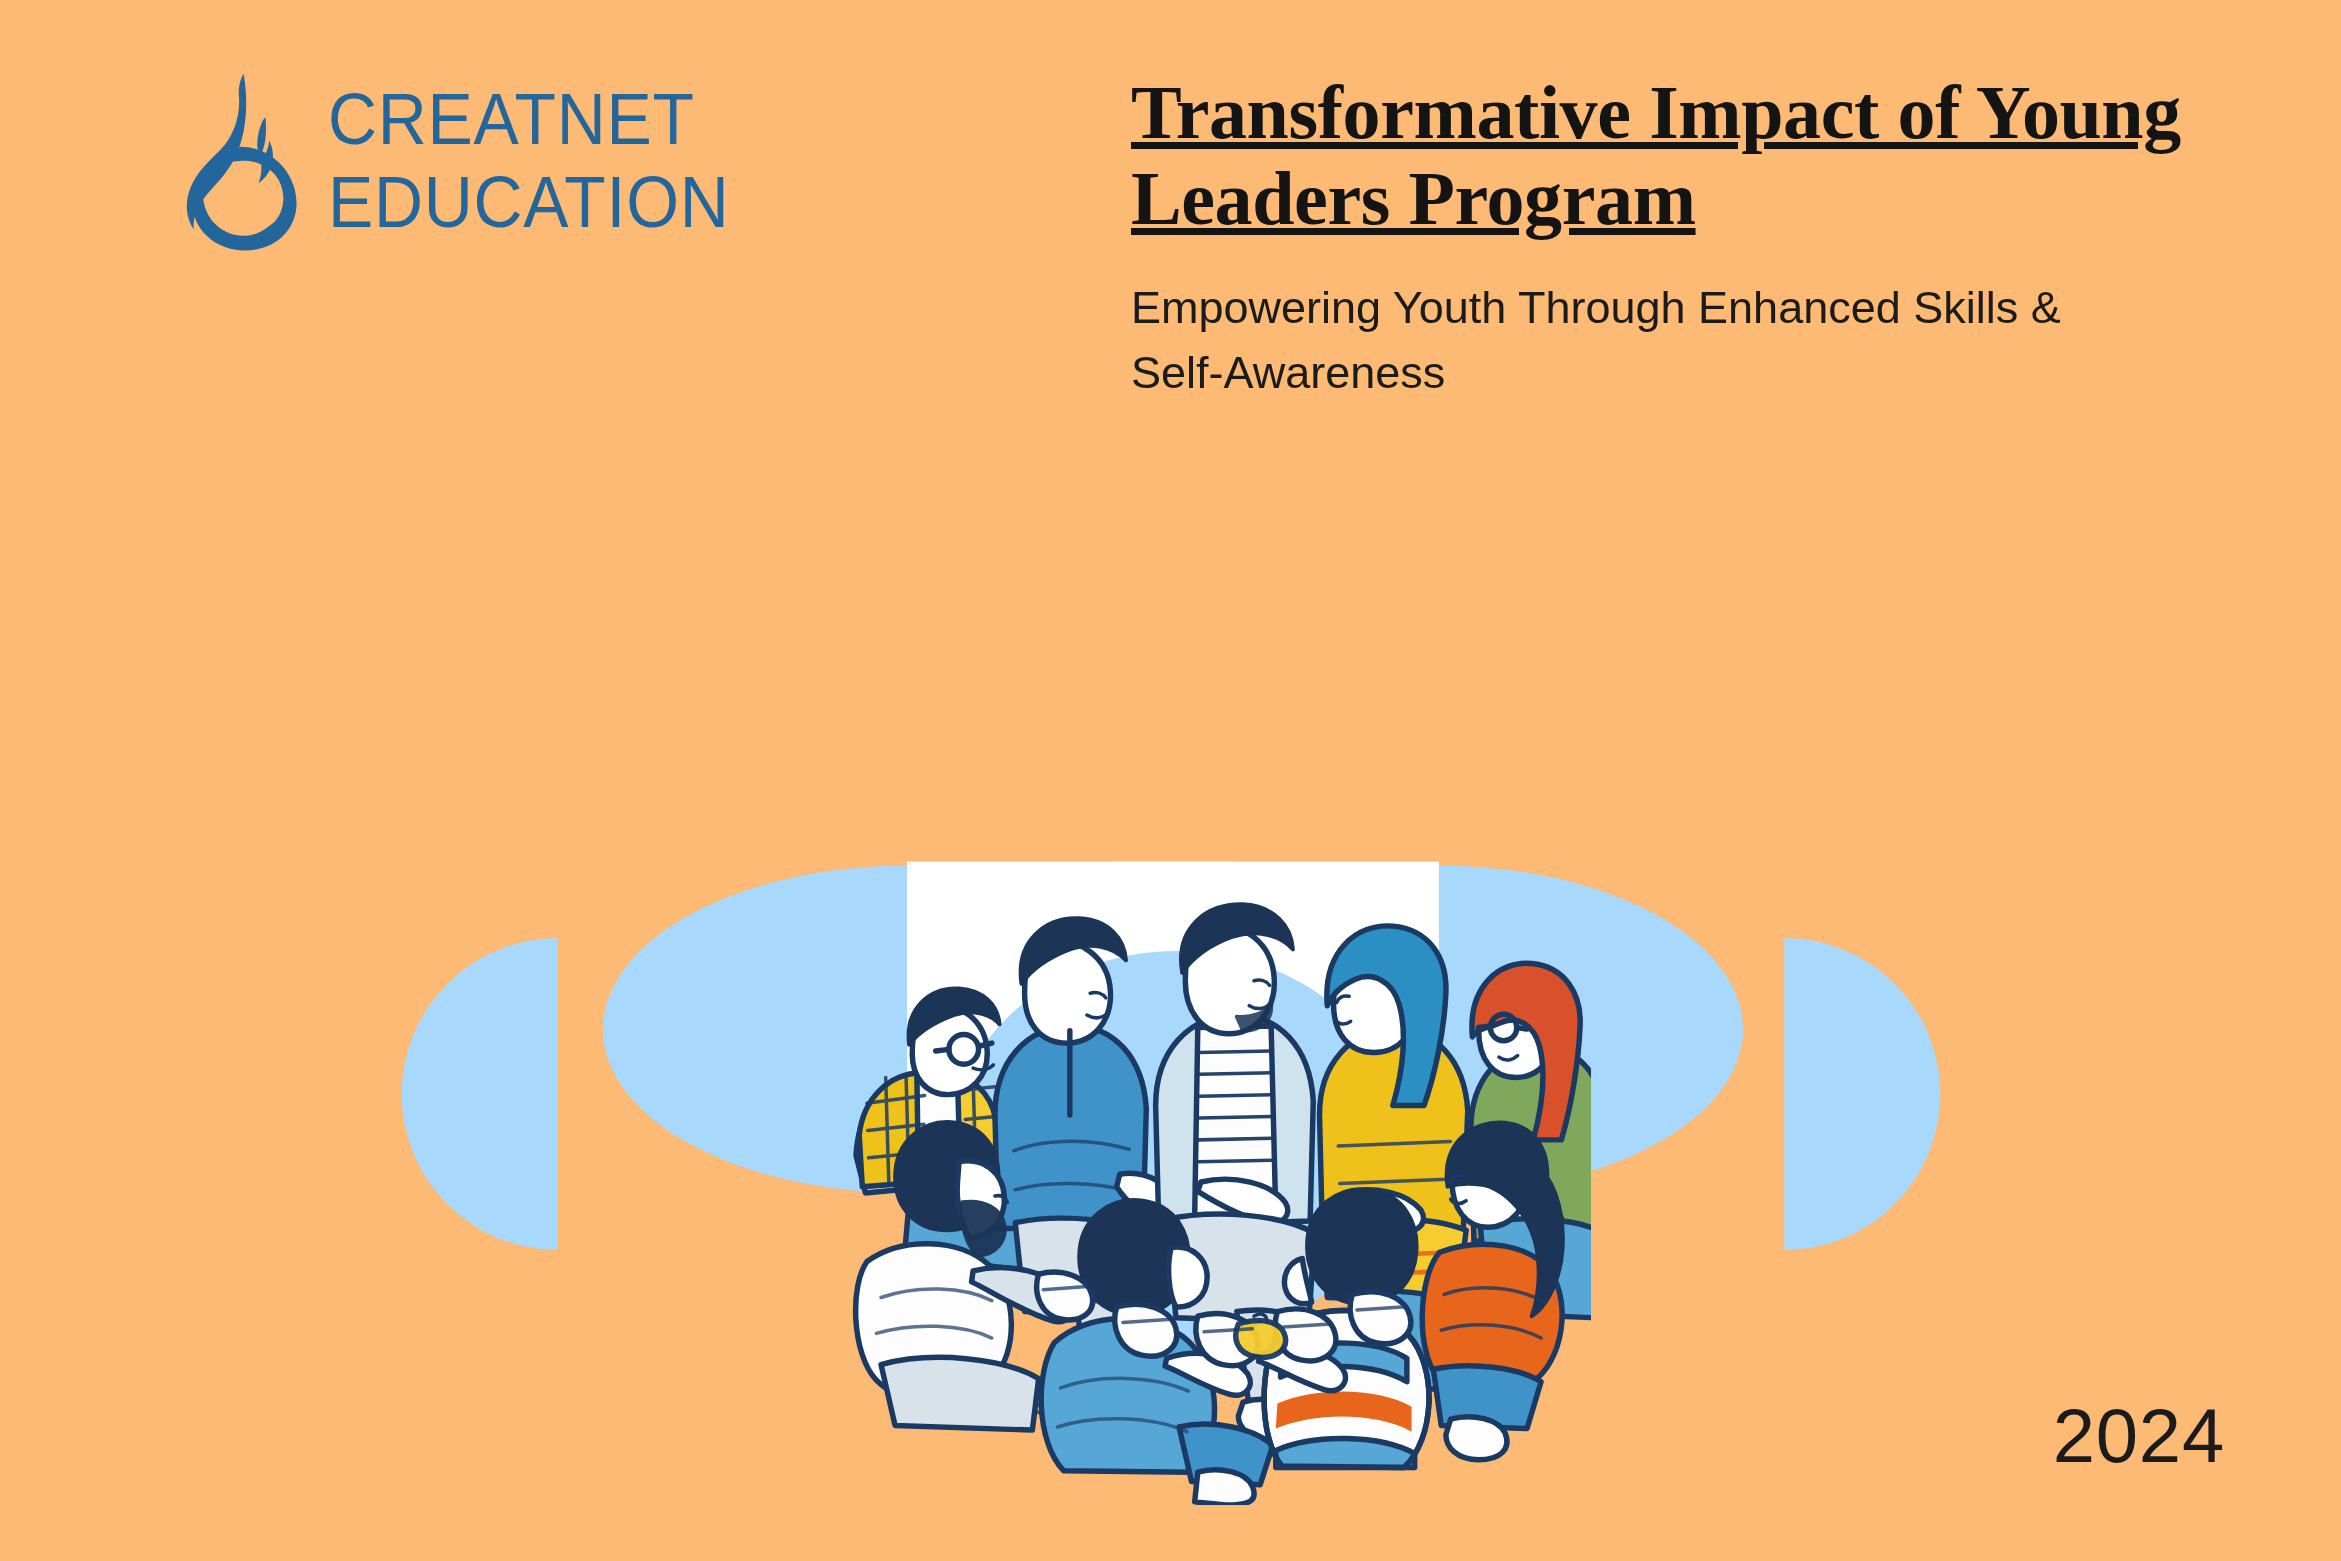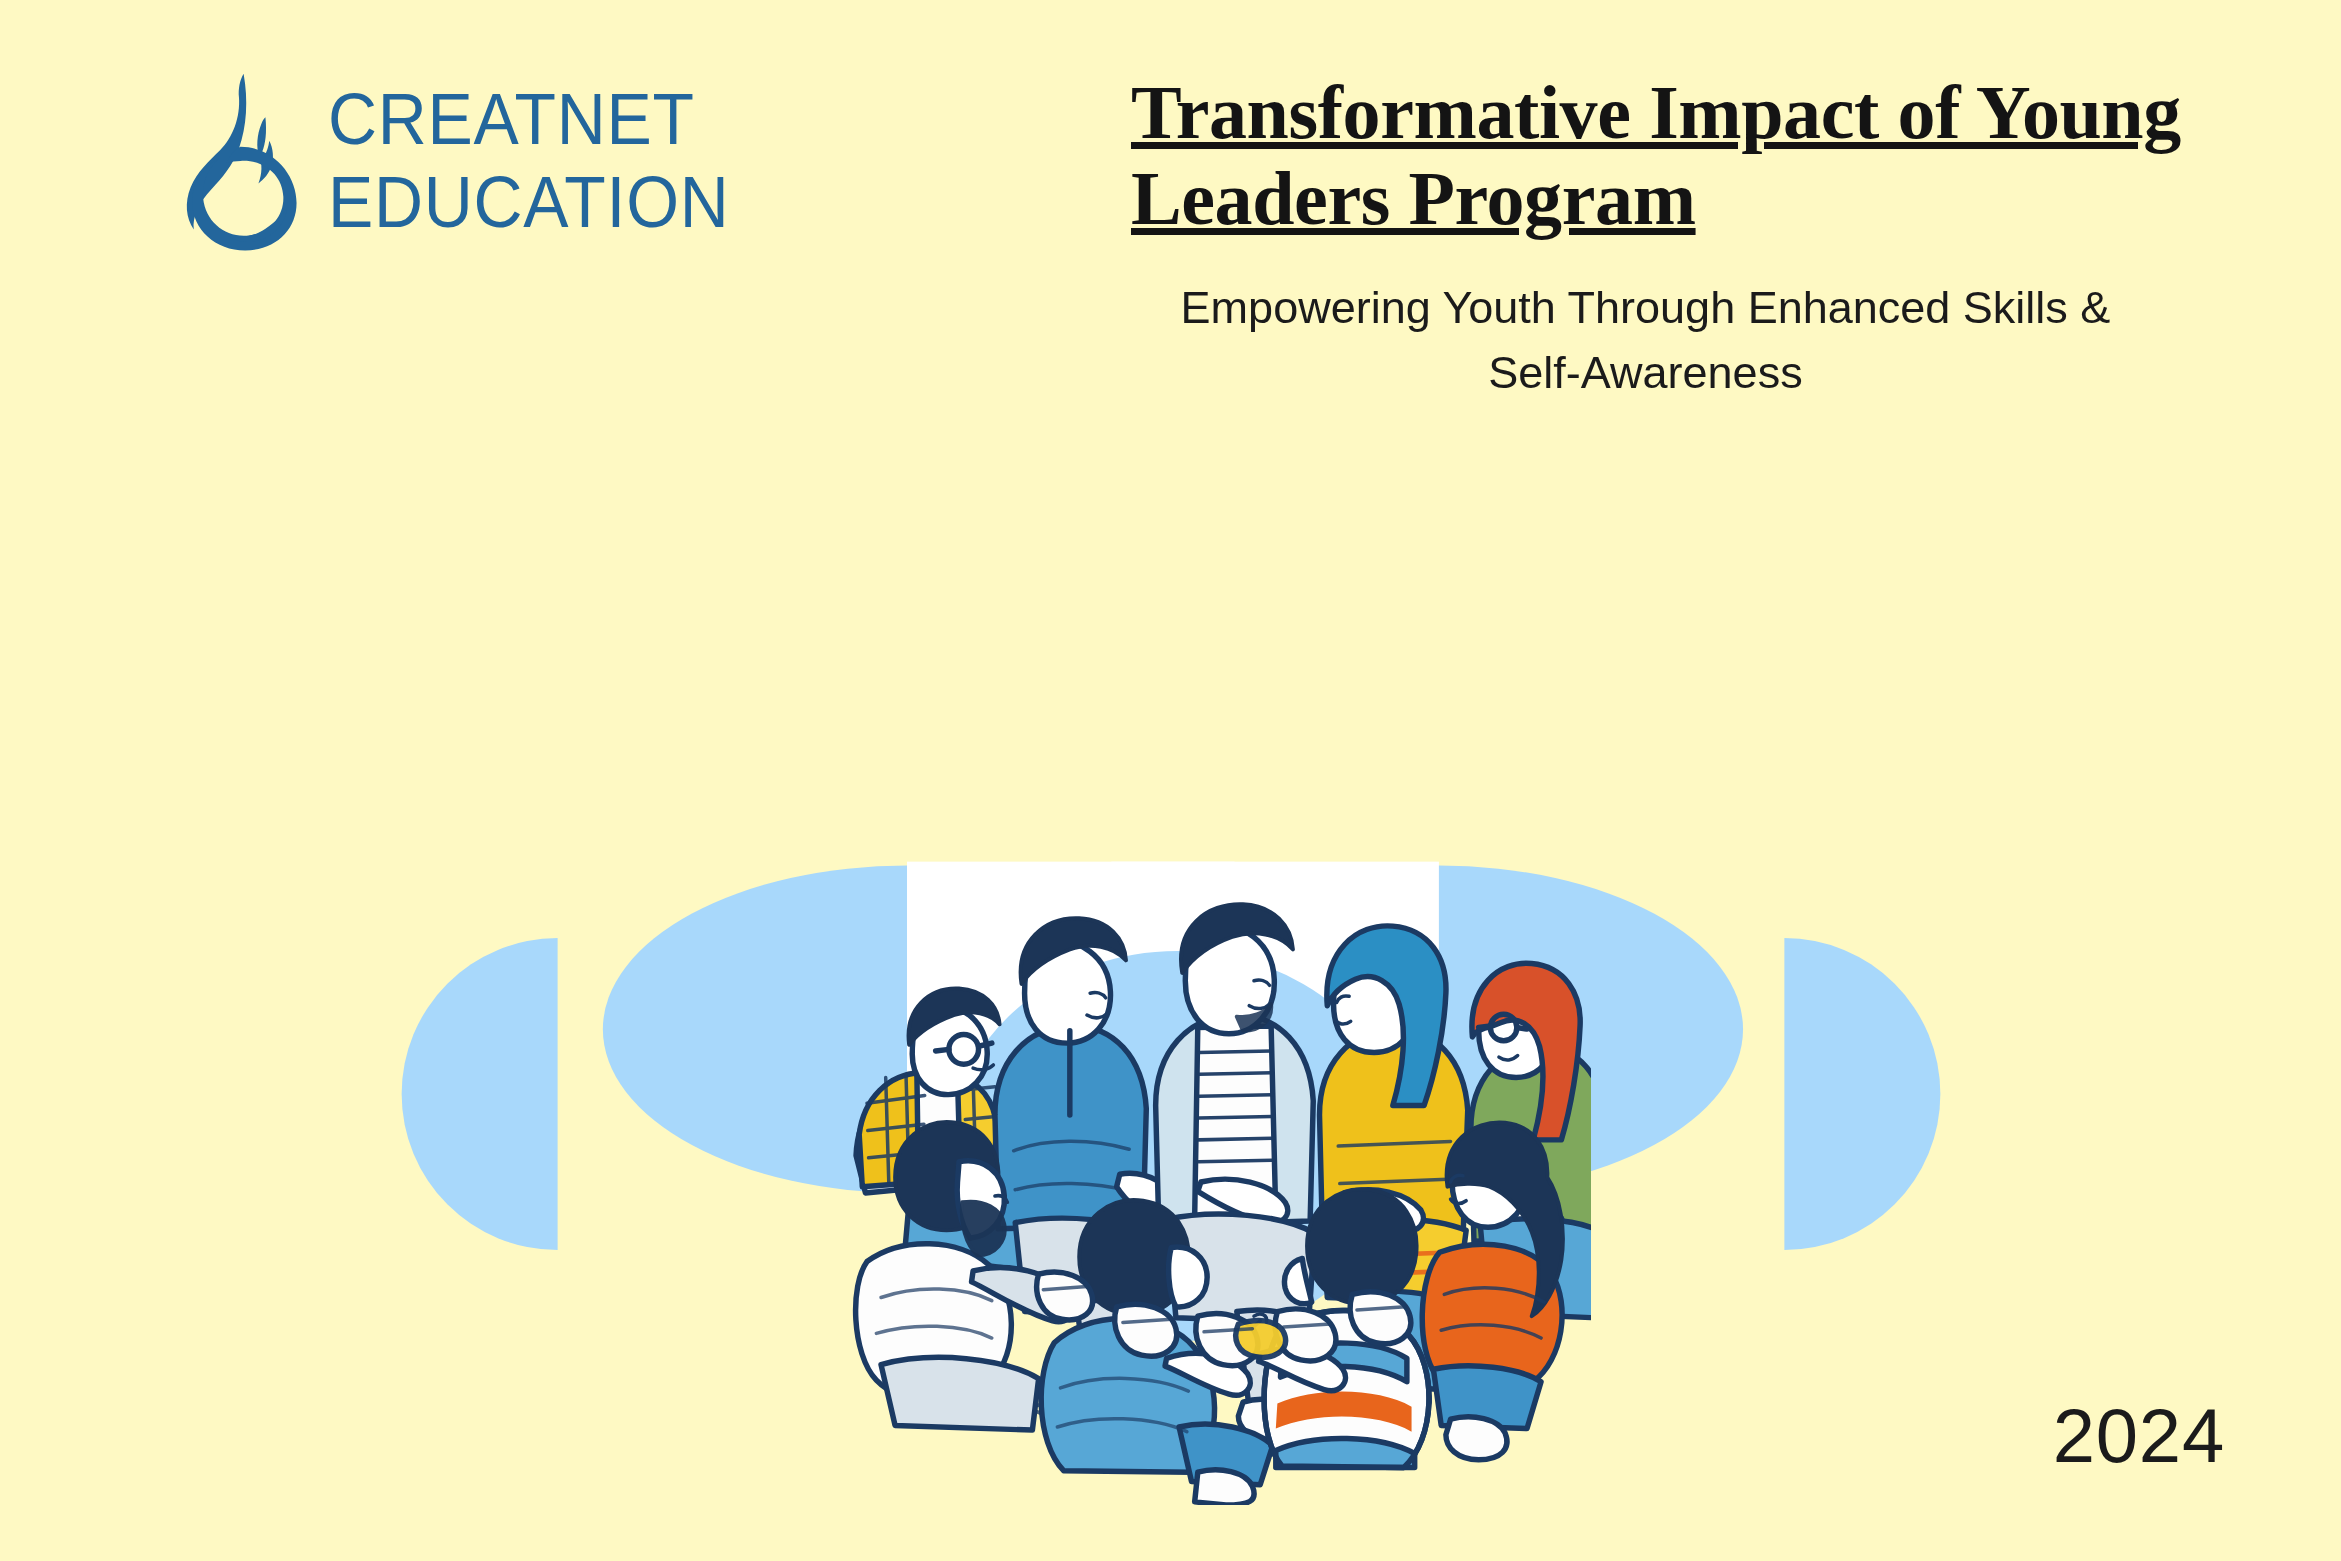--- a/index.html
+++ b/index.html
@@ -2,21 +2,21 @@
 <html style="font-size:12.5px"><head>
 <meta charset="utf-8">
 <style>
   * { margin:0; padding:0; box-sizing:border-box; }
   html, body {
     width:2342px; height:1561px;
     background:#ffffff;
     font-family:"Liberation Sans", sans-serif;
     overflow:hidden;
   }
-  .page { position:relative; width:2342px; height:1561px; background:#fef9c3; }
+  .page { position:relative; width:2342px; height:1561px; background:#fdba74; }
 
   
   .header { position:absolute; left:0; top:0; width:2342px; height:484px; }
 
   .brand-lockup {
     position:absolute; left:181px; top:69px;
     display:flex; align-items:center; gap:28px;
   }
   .brand-mark { width:119px; height:183px; flex:0 0 auto; display:block; }
   .brand-words { display:flex; flex-direction:column; line-height:0.93; }
@@ -43,21 +43,20 @@
     text-decoration:underline;
   }
   .doc-subtitle {
     margin-top:33px;
     font-family:"Liberation Sans", sans-serif;
     font-weight:400;
     font-size:45px;
     line-height:1.45;
     color:#1b1b1b;
     max-width:1029px;
-    text-align:center;
   }
 
   
   .hero { position:absolute; left:0; top:686px; width:2342px; height:827px; }
   .hero-bg { position:absolute; left:0; top:0; width:2342px; height:827px; }
   .hero-art { position:absolute; left:764px; top:-7.8px; width:827px; height:827px; }
 
   
   .year {
     position:absolute; right:117px; bottom:82px;

